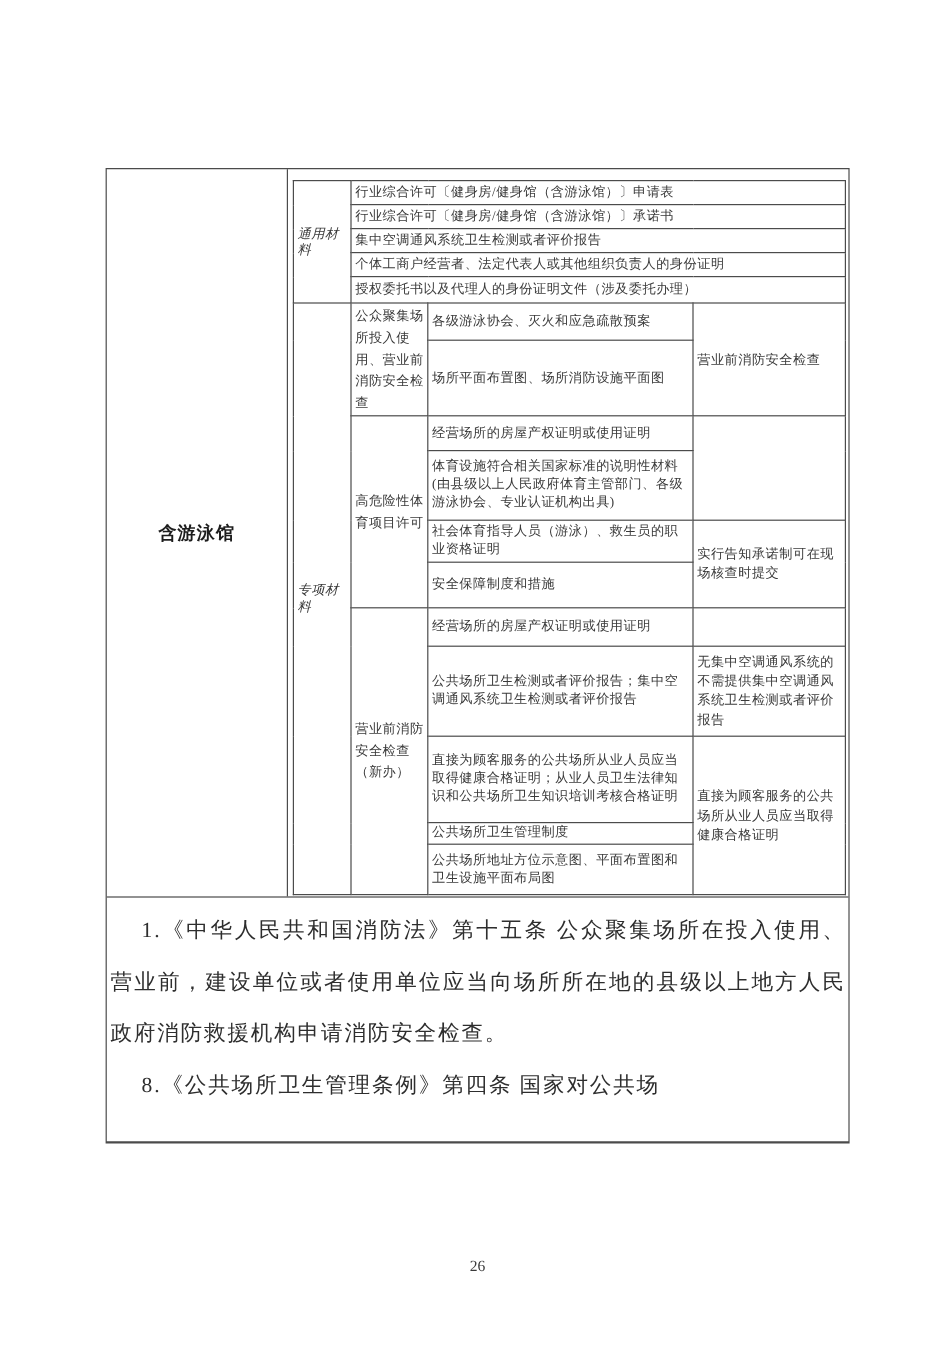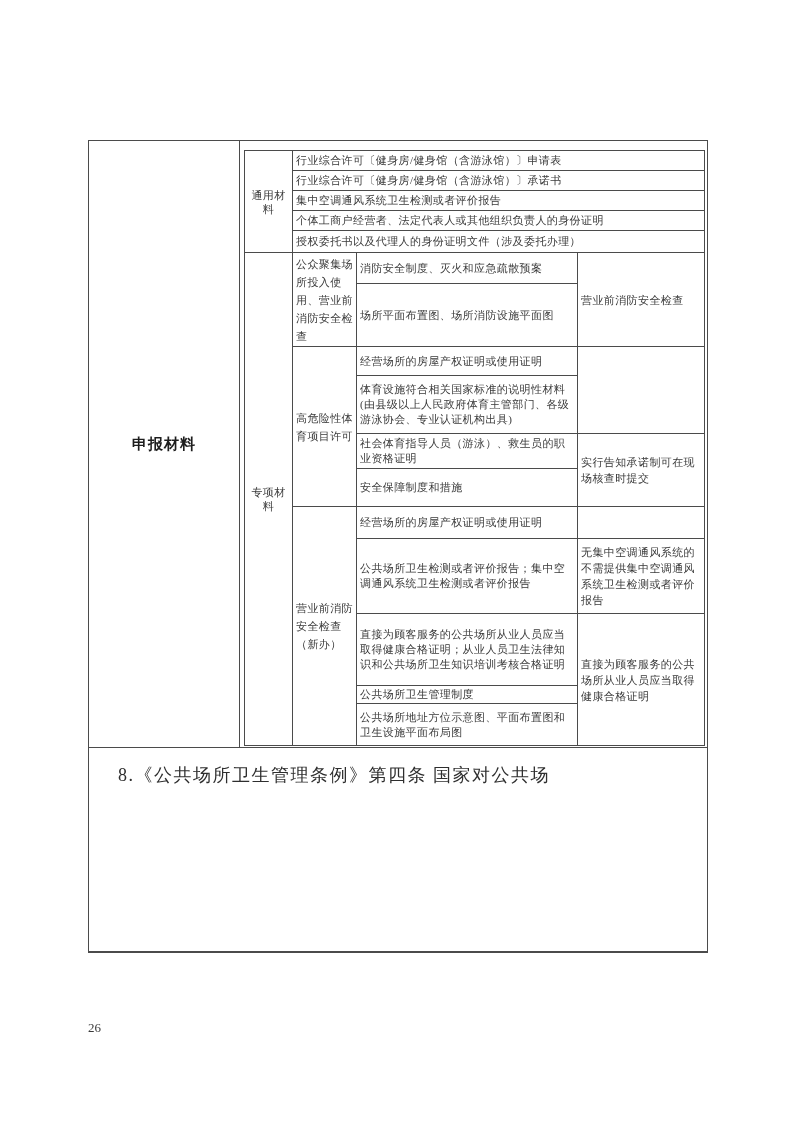--- a/index.html
+++ b/index.html
@@ -40,51 +40,51 @@
     margin: 9px 0 0 4px; width: 460px;
     font-size: 11px; letter-spacing: 0.4px; color: #3a3a3a;
   }
   table.inner td {
     border: 1px solid #4b4b4b;
     vertical-align: middle;
     padding: 1px 3px;
     overflow: hidden;
     margin-left: 32px;
   }
-  td.cat  { text-align: center; padding: 1px 1px; line-height: 14px; }
+  td.cat  { text-align: left; padding: 1px 1px; line-height: 14px; font-style: italic; }
   td.subcat { line-height: 18px; padding: 1px 2px; }
   td.item { line-height: 15px; padding: 1px 4px; }
   td.note { line-height: 16px; padding: 1px 4px; }
 
   
   .basis-content {
     padding: 6px 2px 0 3px;
     font-size: 18px; letter-spacing: 1.5px; line-height: 43px;
     color: #2e2e2e;
     text-align: justify; text-align-last: left;
   }
   .basis-content p { text-indent: 26px; }
 
   
   .page-number {
-    position: absolute; left: 88px; top: 1020px; width: 620px;
-    font-size: 13px; color: #3a3a3a;
+    position: absolute; left: 88px; top: 1047px; width: 620px;
+    text-align: center; font-size: 13px; color: #3a3a3a;
     font-family: "Liberation Serif", "DejaVu Serif", serif;
   }
 </style>
 </head>
 <body>
 
 <div class="page">
 
   <div class="outer">
 
     <div class="outer-row r1">
       <div class="label-cell">
-        <span class="label-text">申报材料</span>
+        <span class="label-text">含游泳馆</span>
       </div>
       <div class="content-cell">
 
         <table class="inner">
           <colgroup>
             <col style="width:48px">
               <col style="width:64px">
               <col style="width:221px">
               <col style="width:127px">
           </colgroup>
@@ -103,21 +103,21 @@
             <tr style="height:20px">
               <td class="item" colspan="3">个体工商户经营者、法定代表人或其他组织负责人的身份证明</td>
             </tr>
             <tr style="height:22px">
               <td class="item" colspan="3">授权委托书以及代理人的身份证明文件（涉及委托办理）</td>
             </tr>
 
             <tr style="height:31px">
               <td class="cat" rowspan="11">专项材料</td>
               <td class="subcat" rowspan="2">公众聚集场所投入使用、营业前消防安全检查</td>
-              <td class="item">消防安全制度、灭火和应急疏散预案</td>
+              <td class="item">各级游泳协会、灭火和应急疏散预案</td>
               <td class="note" rowspan="2">营业前消防安全检查</td>
             </tr>
             <tr style="height:63px">
               <td class="item">场所平面布置图、场所消防设施平面图</td>
             </tr>
 
             <tr style="height:29px">
               <td class="subcat" rowspan="4">高危险性体育项目许可</td>
               <td class="item">经营场所的房屋产权证明或使用证明</td>
               <td class="note" rowspan="2"></td>
@@ -154,20 +154,21 @@
             </tr>
           </tbody>
         </table>
 
       </div>
     </div>
 
     <div class="outer-row r2">
       <div class="content-cell">
         <div class="basis-content">
+          <p>1.《中华人民共和国消防法》第十五条 公众聚集场所在投入使用、营业前，建设单位或者使用单位应当向场所所在地的县级以上地方人民政府消防救援机构申请消防安全检查。</p>
           <p>8.《公共场所卫生管理条例》第四条 国家对公共场</p>
         </div>
       </div>
     </div>
 
   </div>
 
   <div class="page-number">26</div>
 
 </div>

